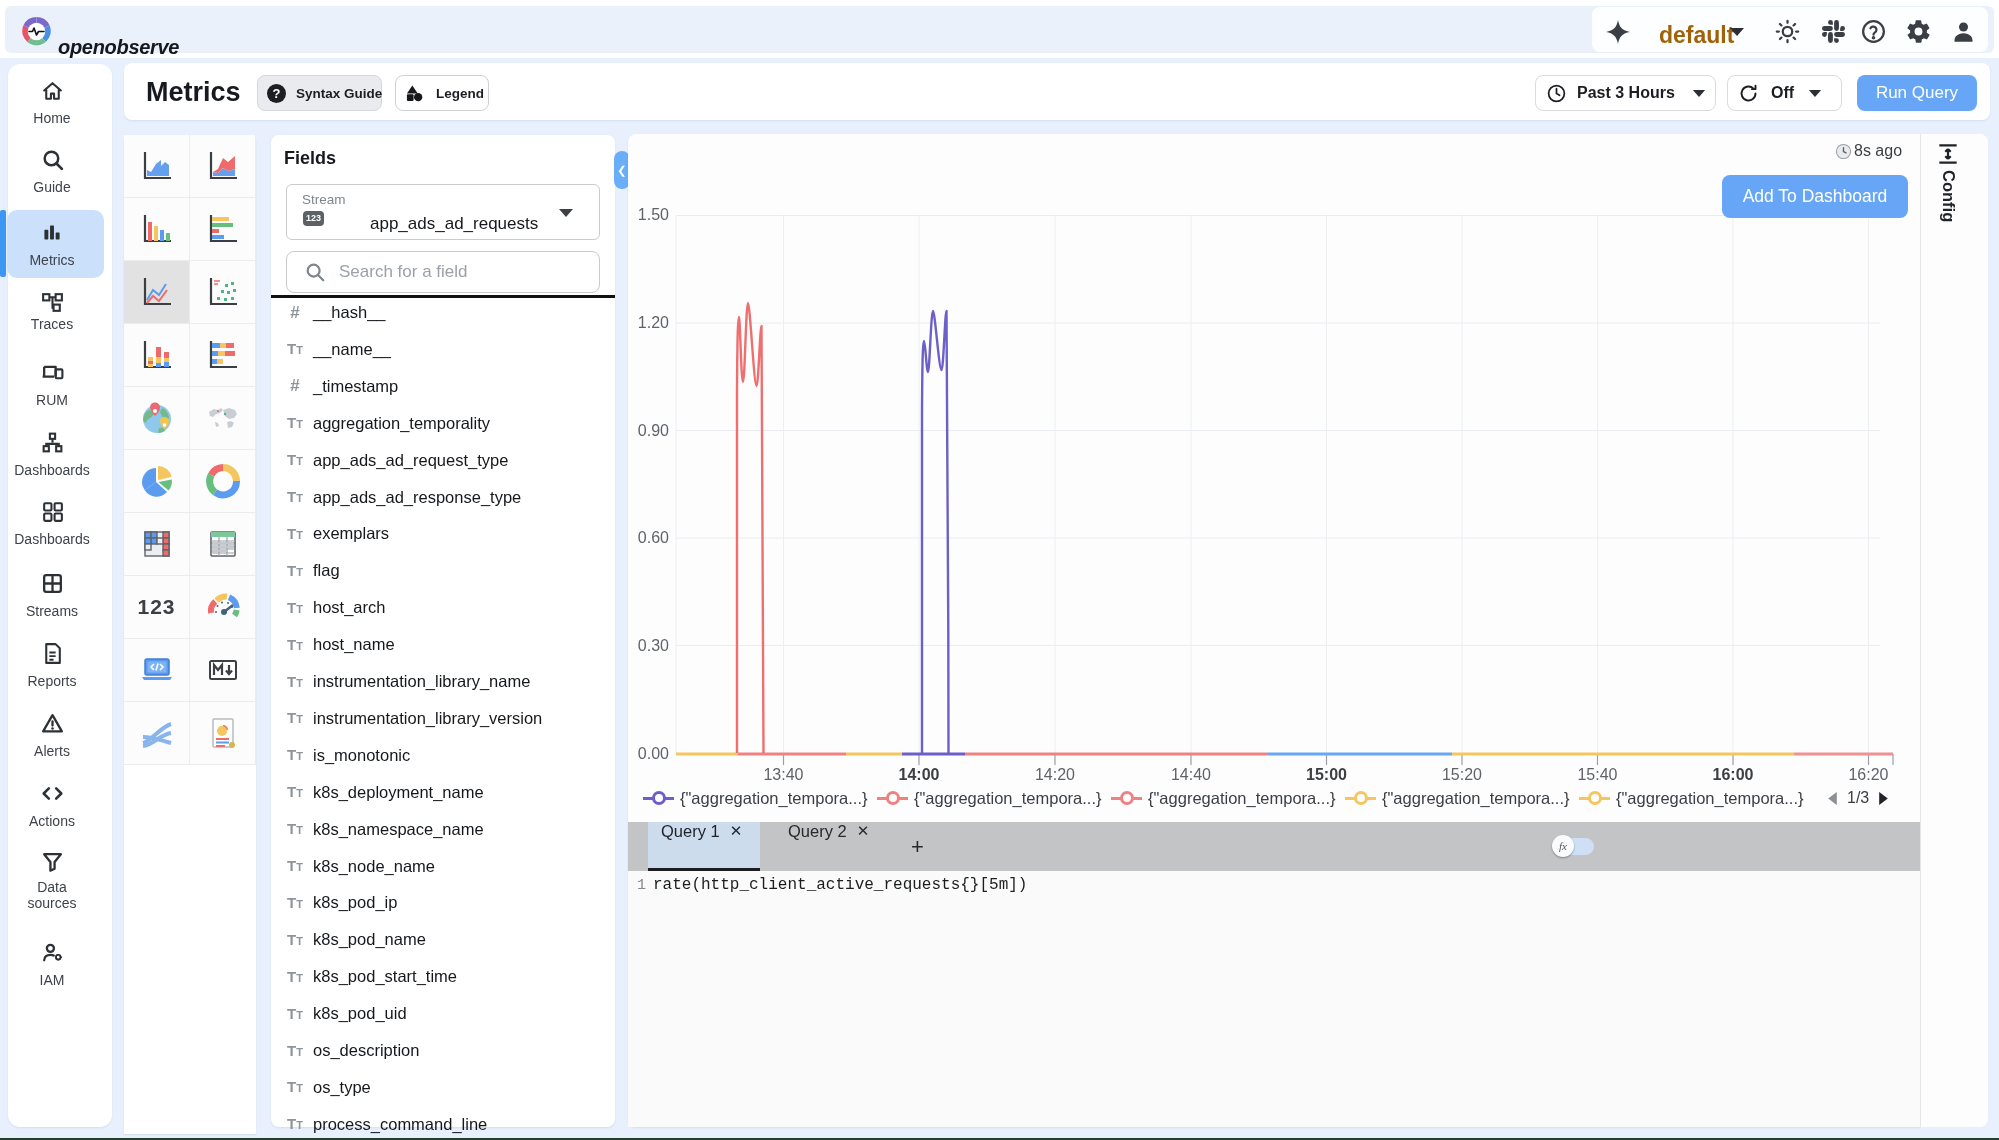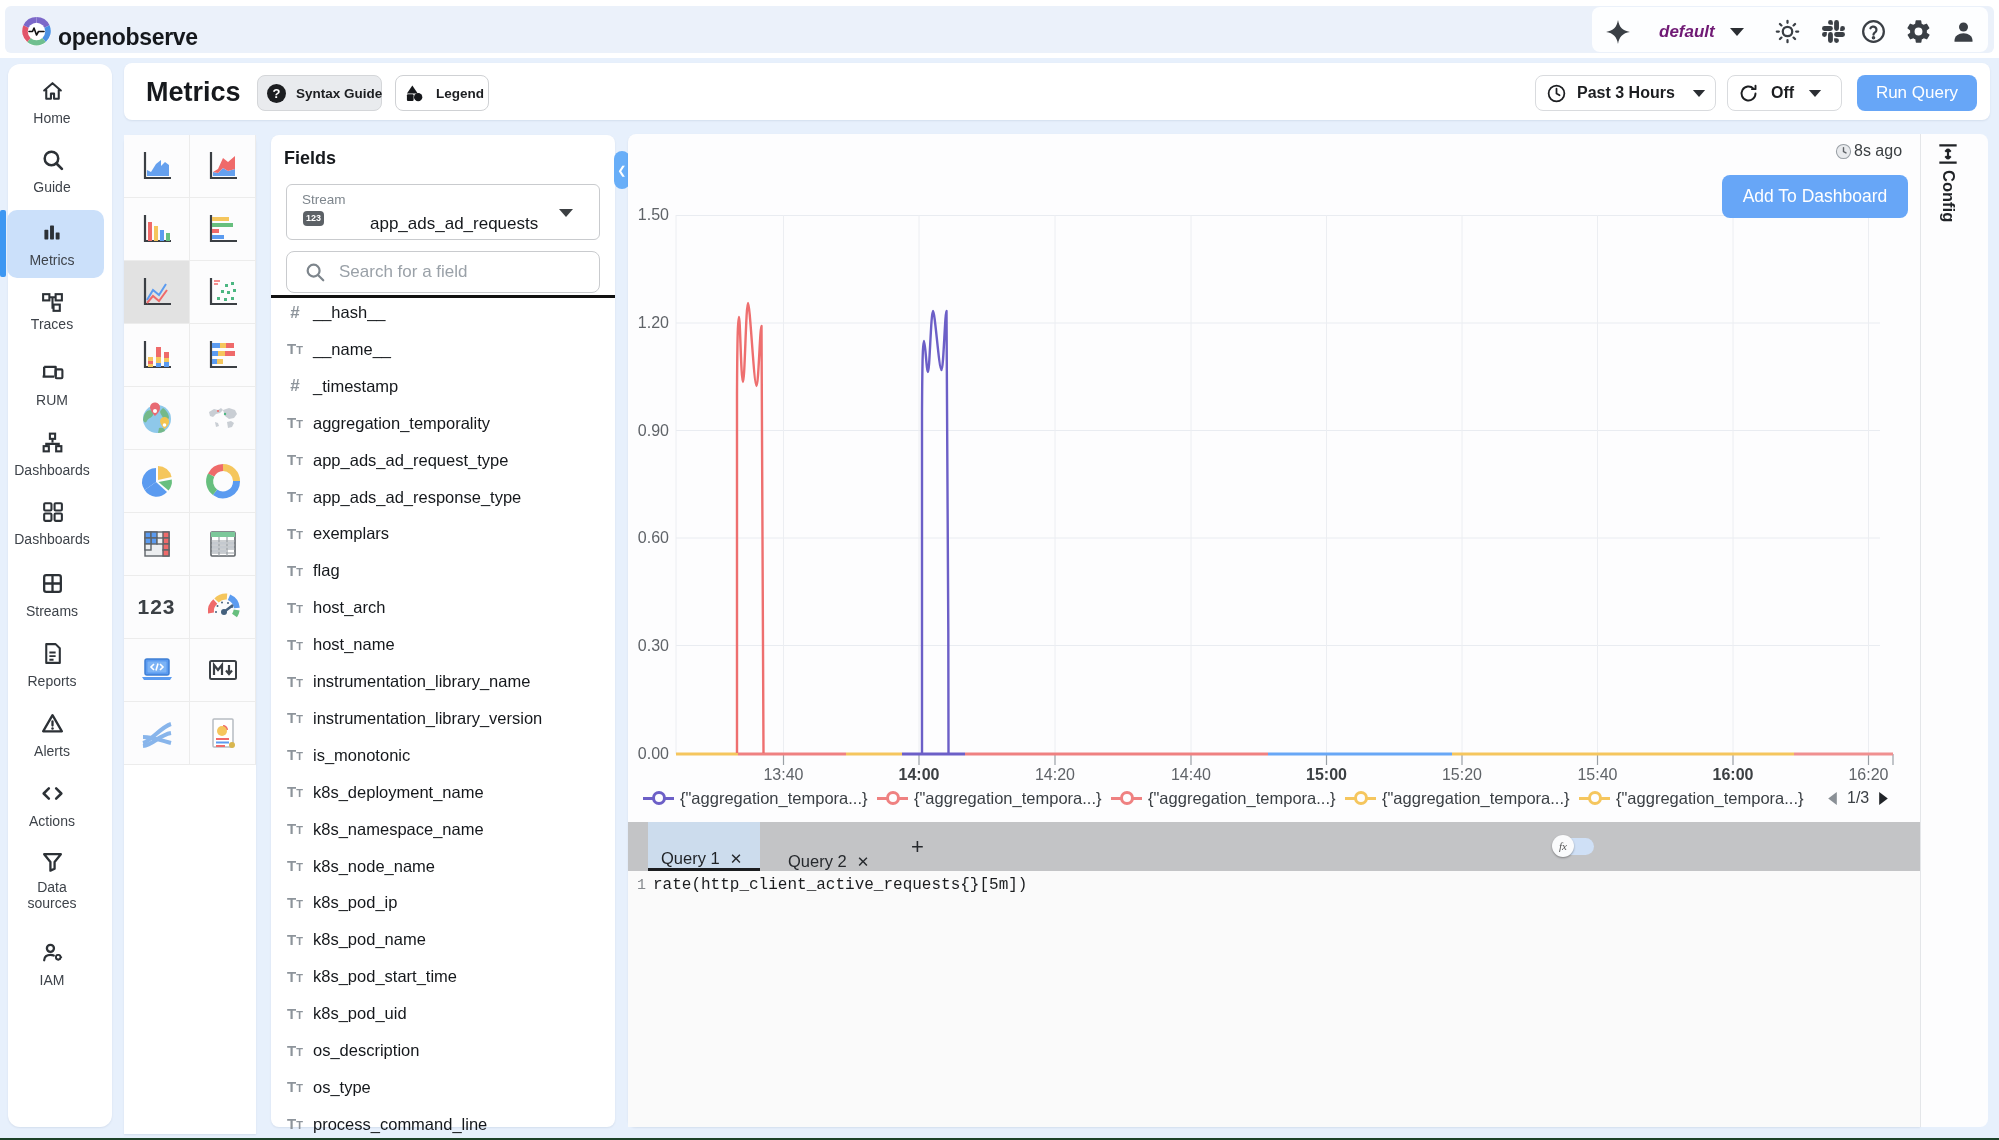--- a/index.html
+++ b/index.html
@@ -5,23 +5,23 @@
 * { margin:0; padding:0; box-sizing:border-box; }
 html,body { width:1999px; height:1140px; overflow:hidden; }
 body { font-family:"Liberation Sans", sans-serif; background:#e7f0fc; position:relative; }
 .abs { position:absolute; }
 .card { background:#fff; border-radius:8px; box-shadow:0 1px 2px rgba(50,70,110,.10); }
 
 #header { left:0; top:0; width:1999px; height:58px; background:#fff; }
 #header-in { left:5px; top:6px; width:1989px; height:47px; background:#ebf1fa; border-radius:6px; }
 #hdr-right-card { left:1592px; top:7px; width:396px; height:45px; background:#fdfeff; border-radius:8px; }
 #logo { left:22px; top:17px; width:29px; height:29px; }
-#logo-text { left:58px; top:24px; font-size:23px; font-weight:bold; color:#15181c; letter-spacing:-0.3px; }
+#logo-text { left:58px; top:36px; font-size:20px; font-weight:bold; color:#15181c; letter-spacing:-0.3px;font-style:italic; }
 .hicon { color:#3c4147; }
-#default-txt { left:1659px; top:22px; font-size:17px; font-weight:600; color:#701a75;font-style:italic; }
+#default-txt { left:1659px; top:22px; font-size:23px; font-weight:600; color:#a16207; }
 
 #sidebar { left:8px; top:64px; width:104px; height:1063px; border-radius:12px; }
 .side-item { position:absolute; left:0; width:104px; text-align:center; }
 .side-label { font-size:14px; color:#3e434a; margin-top:2px; line-height:15.5px; }
 #metrics-active { left:7px; top:210px; width:97px; height:68px; background:#cbe0fa; border-radius:10px; }
 #metrics-strip { left:0px; top:210px; width:6px; height:67px; background:#3d97f2; border-radius:2px; }
 
 #toolbar { left:124px; top:63px; width:1866px; height:57px; }
 #title { left:22px; top:14px; font-size:27px; font-weight:600; color:#16191d; position:absolute; }
 .tbtn { position:absolute; top:12px; height:36px; border-radius:8px; display:flex; align-items:center; font-weight:bold; font-size:13.5px; color:#1c1e21; white-space:nowrap; }
@@ -58,21 +58,21 @@
 #main { left:628px; top:134px; width:1292px; height:993px; border-radius:8px 0 0 8px; background:#fdfdfe; box-shadow:0 1px 2px rgba(50,70,110,.10); }
 #ago { position:absolute; left:1207px; top:8px; font-size:16px; color:#3c4043; display:flex; align-items:center; }
 #add-dash { position:absolute; left:1094px; top:41px; width:186px; height:43px; background:#67a6f7; border-radius:8px; color:#fff; font-size:17.5px; display:flex; align-items:center; justify-content:center; }
 #legend { position:absolute; left:0px; top:651px; width:1292px; height:26px; font-size:16.5px; color:#3a3f44; }
 .litem { position:absolute; top:0; display:flex; align-items:center; height:26px; }
 .lmark { width:31px; height:14px; position:relative; margin-right:6px; }
 .lmark .line { position:absolute; left:0; top:5.5px; width:31px; height:3px; }
 .lmark .circ { position:absolute; left:8.5px; top:0px; width:14px; height:14px; border-radius:50%; background:#fdfdfe; border-width:3.2px; border-style:solid; }
 
 #querybar { position:absolute; left:0; top:688px; width:1292px; height:49px; background:#c3c4c6; }
-.qtab { position:absolute; top:0; height:49px; display:flex; align-items:flex-end; font-size:16.5px; color:#1f2226; }
+.qtab { position:absolute; top:0; height:49px; display:flex; align-items:flex-start; font-size:16.5px; color:#1f2226; }
 #qtab1 { left:20px; width:112px; background:#ccdced; border-bottom:3px solid #1b1d20; padding-left:13px; }
 #qtab2 { left:147px; width:110px; padding-left:13px; color:#26292d; }
 .qx { margin-left:10px; font-size:15px; color:#26292d; }
 #qplus { position:absolute; left:283px; top:12px; font-size:22px; color:#26292d; }
 #fx { position:absolute; left:924px; top:13px; width:42px; height:22px; }
 #fx .track { position:absolute; left:8px; top:3px; width:34px; height:17px; background:#cfe0f6; border-radius:9px; }
 #fx .knob { position:absolute; left:0px; top:0px; width:22px; height:22px; background:#fafbfc; border-radius:50%; box-shadow:0 1px 2px rgba(0,0,0,.35); color:#555; font-size:11px; font-style:italic; text-align:center; line-height:22px; font-family:"Liberation Serif",serif; }
 #modegroup { position:absolute; left:980px; top:7px; height:36px; border:2px solid #5d6166; border-radius:8px; overflow:hidden; display:flex; }
 .mode { height:32px; display:flex; align-items:center; justify-content:center; font-size:16px; color:#212428; background:#e9eaeb; }
 #mode-auto { width:71px; }

